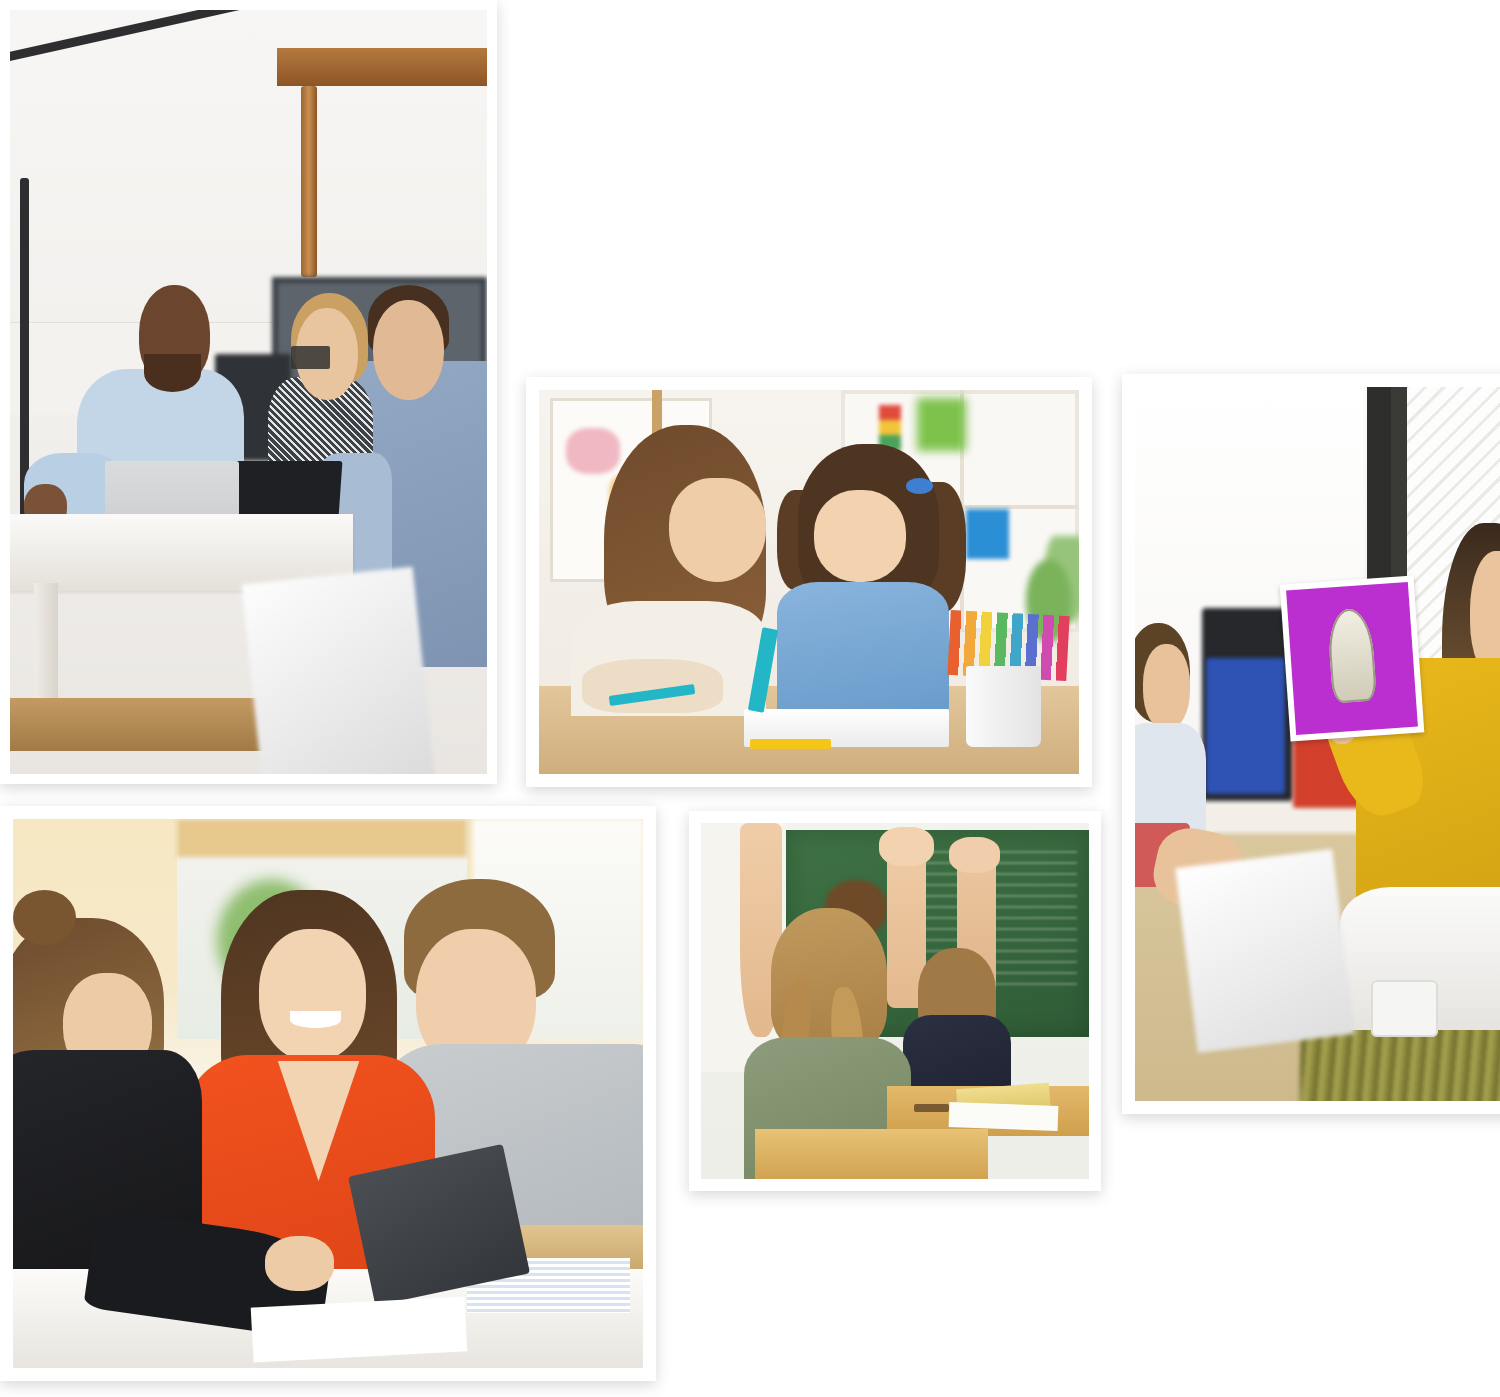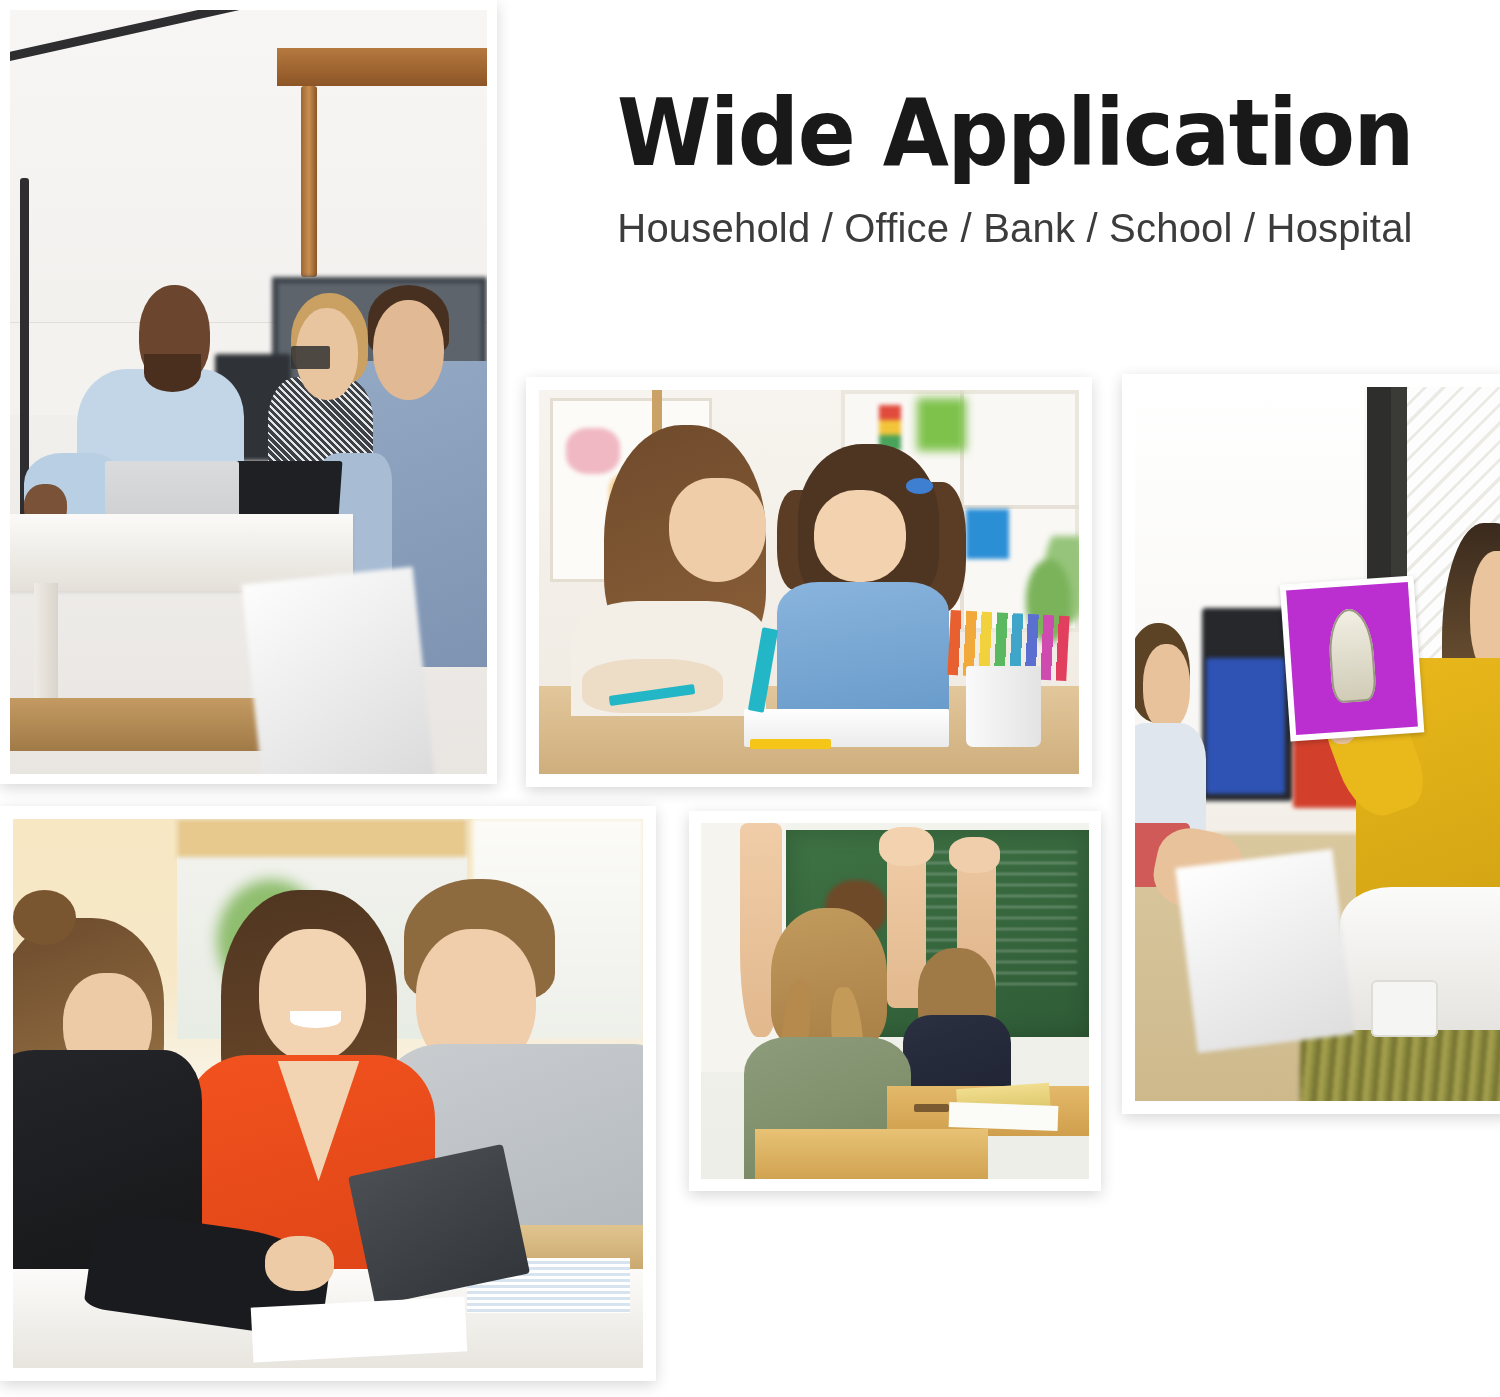--- a/index.html
+++ b/index.html
@@ -514,18 +514,14 @@
         <div class="cl-g1-body sh"></div>
         <div class="cl-desk sh"></div>
         <div class="cl-note sh"></div>
         <div class="cl-note2 sh"></div>
         <div class="cl-pencil sh"></div>
         <div class="cl-desk2 sh"></div>
       </div>
     </div>
   </div>
 
-  <div class="heading-block">
-    <h1 class="headline">Wide Application</h1>
-    <p class="subhead">Household / Office / Bank / School / Hospital</p>
-  </div>
 
 </div>
 
 </body></html>

